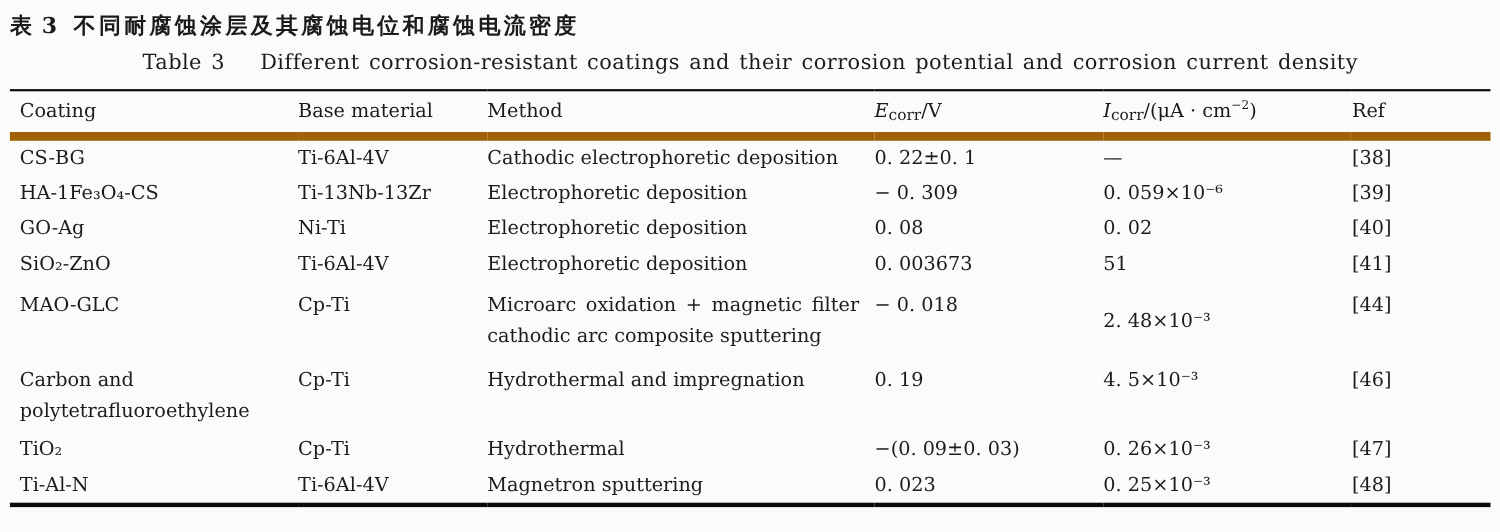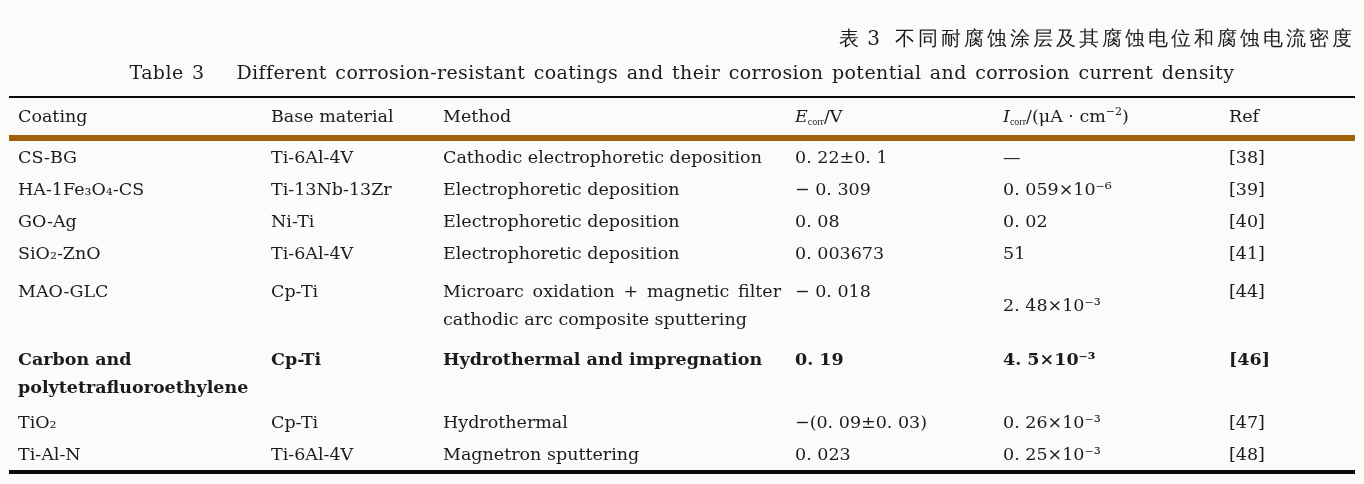--- a/index.html
+++ b/index.html
@@ -12,71 +12,70 @@
     font-family: "DejaVu Serif", "Liberation Serif", serif;
     color: #1b1b1b;
   }
   .page {
     box-sizing: border-box;
     width: 1364px;
     height: 484px;
     padding: 6px 9px 0 9px;
   }
   .title-zh {
-    text-align: right;
+    text-align: left;
     font-size: 20px;
-    font-weight: normal;
+    font-weight: bold;
     letter-spacing: 3px;
-    margin-top: 19px;
+    margin-top: 4px;
     white-space: nowrap;
   }
   .title-zh .zh-label { margin-right: 14px; letter-spacing: 1px; }
   .title-en {
     text-align: center;
     font-size: 19px;
     margin-top: 9px;
     letter-spacing: 0.4px;
     word-spacing: 2px;
     white-space: nowrap;
   }
   .title-en .en-label { margin-right: 32px; }
   table.paper-table {
     width: 1346px;
     border-collapse: collapse;
     table-layout: fixed;
     margin-top: 13px;
     border-top: 2px solid #0a0a0a;
     border-bottom: 4px solid #0a0a0a;
   }
-  thead tr { border-bottom: 6px solid #a16207; }
+  thead tr { border-bottom: 8px solid #a16207; }
   th, td {
     font-size: 17.5px;
     font-weight: normal;
     text-align: left;
     vertical-align: top;
     line-height: 28px;
     padding: 2px 14px 2px 0;
   }
   th { padding-top: 4px; padding-bottom: 5px; }
   .c-first { padding-left: 9px; }
   td.c-method { text-align: justify; margin-left: 48px; }
   sub {
-    font-size: 10px;
+    font-size: 14px;
     line-height: 0;
     vertical-align: -3px;
-    font-family: Liberation Serif, serif;
   }
   sup {
     font-size: 11px;
     line-height: 0;
     vertical-align: 7px;
   }
   i.sym { font-style: italic; }
   tr.tall td { padding-top: 8px; padding-bottom: 7px; }
-  tr.tall2 td { padding-top: 5px; padding-bottom: 5px; font-weight: bold; }
+  tr.tall2 td { padding-top: 5px; padding-bottom: 5px; }
   td.vmid { vertical-align: middle; }
 </style>
 </head>
 <body>
 
 <div class="page">
 
   <div class="title-zh">
     <span class="zh-label">表 3</span><span>不同耐腐蚀涂层及其腐蚀电位和腐蚀电流密度</span>
   </div>

